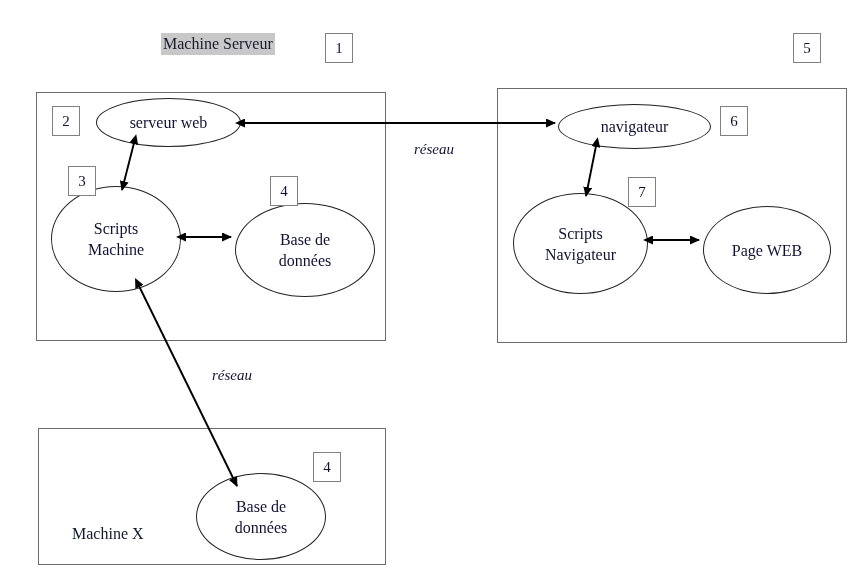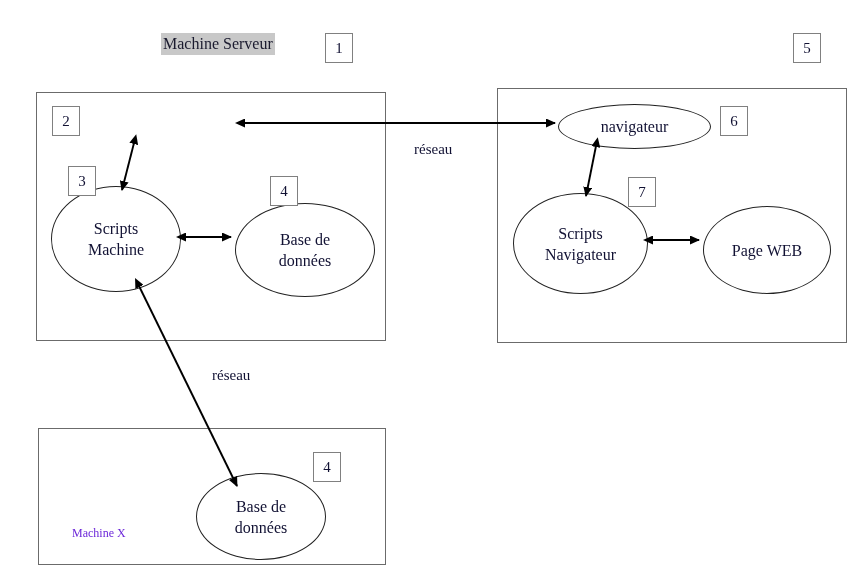--- a/index.html
+++ b/index.html
@@ -46,24 +46,24 @@
   
   .machine-box {
     position: absolute;
     border: 1.5px solid #6b6b6b;
     background: transparent;
     box-sizing: border-box;
     z-index: 1;
   }
   .machine-label {
     position: absolute;
-    font-size: 12px;
+    font-size: 16px;
     line-height: 19px;
     white-space: nowrap;
-    color: #6d28d9;
+    color: #0f172a;
     z-index: 4;
   }
   
   .ellipse {
     position: absolute;
     border: 1.2px solid #222222;
     border-radius: 50%;
     background: #ffffff;
     box-sizing: border-box;
     display: flex;
@@ -86,20 +86,21 @@
     z-index: 5;
     pointer-events: none;
   }
   .net-label {
     position: absolute;
     font-size: 15px;
     line-height: 18px;
     color: #111133;
     white-space: nowrap;
     z-index: 6;
+    font-style: italic;
   }
 </style>
 </head>
 <body>
 
 <div id="canvas">
 
   <div class="heading" style="left:133px; top:33px;margin-left:28px;">Machine Serveur</div>
 
 
@@ -107,20 +108,23 @@
   <div class="badge" style="left:793px; top:33px;">5</div>
 
   <div class="machine-box" style="left:36px; top:92px; width:350px; height:249px;"></div>
 
   <div class="machine-box" style="left:497px; top:88px; width:350px; height:255px;"></div>
 
   <div class="machine-box" style="left:38px; top:428px; width:348px; height:137px;"></div>
 
   <div class="machine-label" style="left:72px; top:524px;">Machine X</div>
 
+  <div class="ellipse" style="left:96px; top:98px; width:145px; height:49px;">
+    <span>serveur web</span>
+  </div>
 
   <div class="ellipse" style="left:51px; top:186px; width:130px; height:106px;">
     <div>
       <span>Scripts</span>
       <span>Machine</span>
     </div>
   </div>
 
   <div class="ellipse" style="left:235px; top:203px; width:140px; height:94px;">
     <div>

